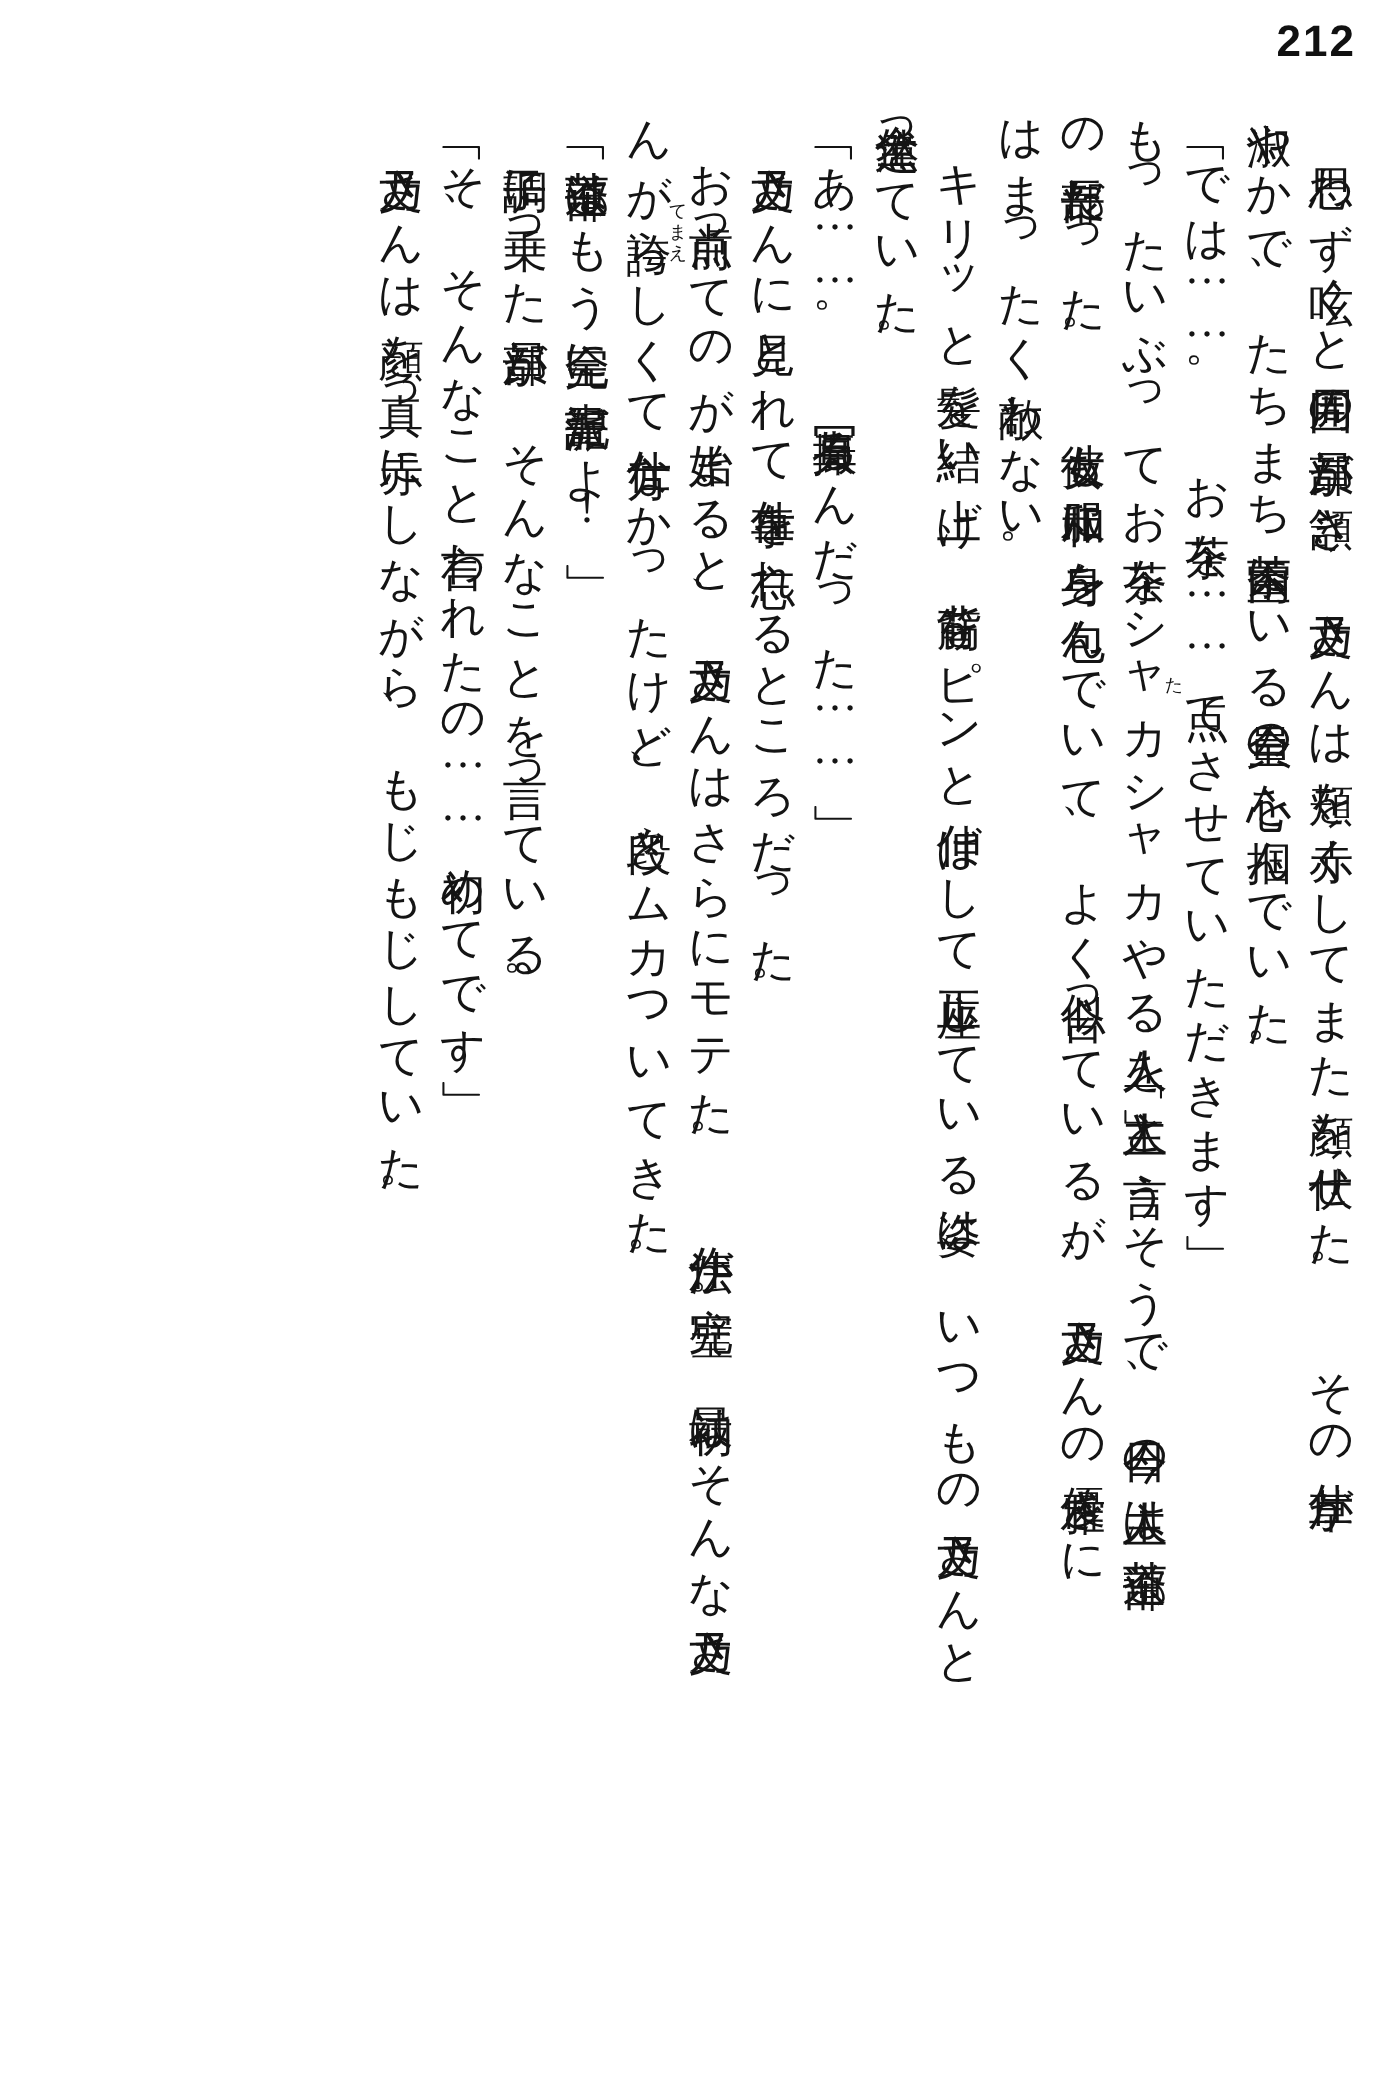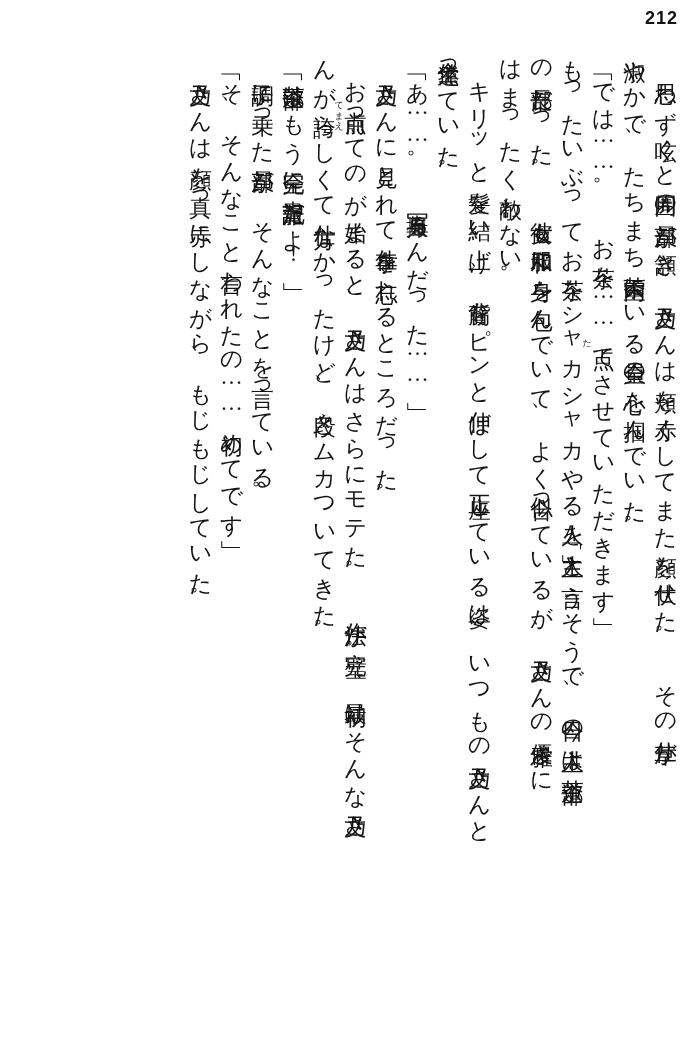--- a/index.html
+++ b/index.html
@@ -17,21 +17,21 @@
     height: 1050px;
     background: #ffffff;
     overflow: hidden;
     box-sizing: border-box;
   }
   .page-number {
     position: absolute;
     top: 8px;
     right: 22px;
     font-family: "Liberation Sans", sans-serif;
-    font-size: 18px;
+    font-size: 22px;
     font-weight: bold;
     letter-spacing: 1px;
     color: #111;
     margin-left: 36px;
   }
   .text-block {
     position: absolute;
     top: 44px;
     right: 24px;
     left: 18px;

